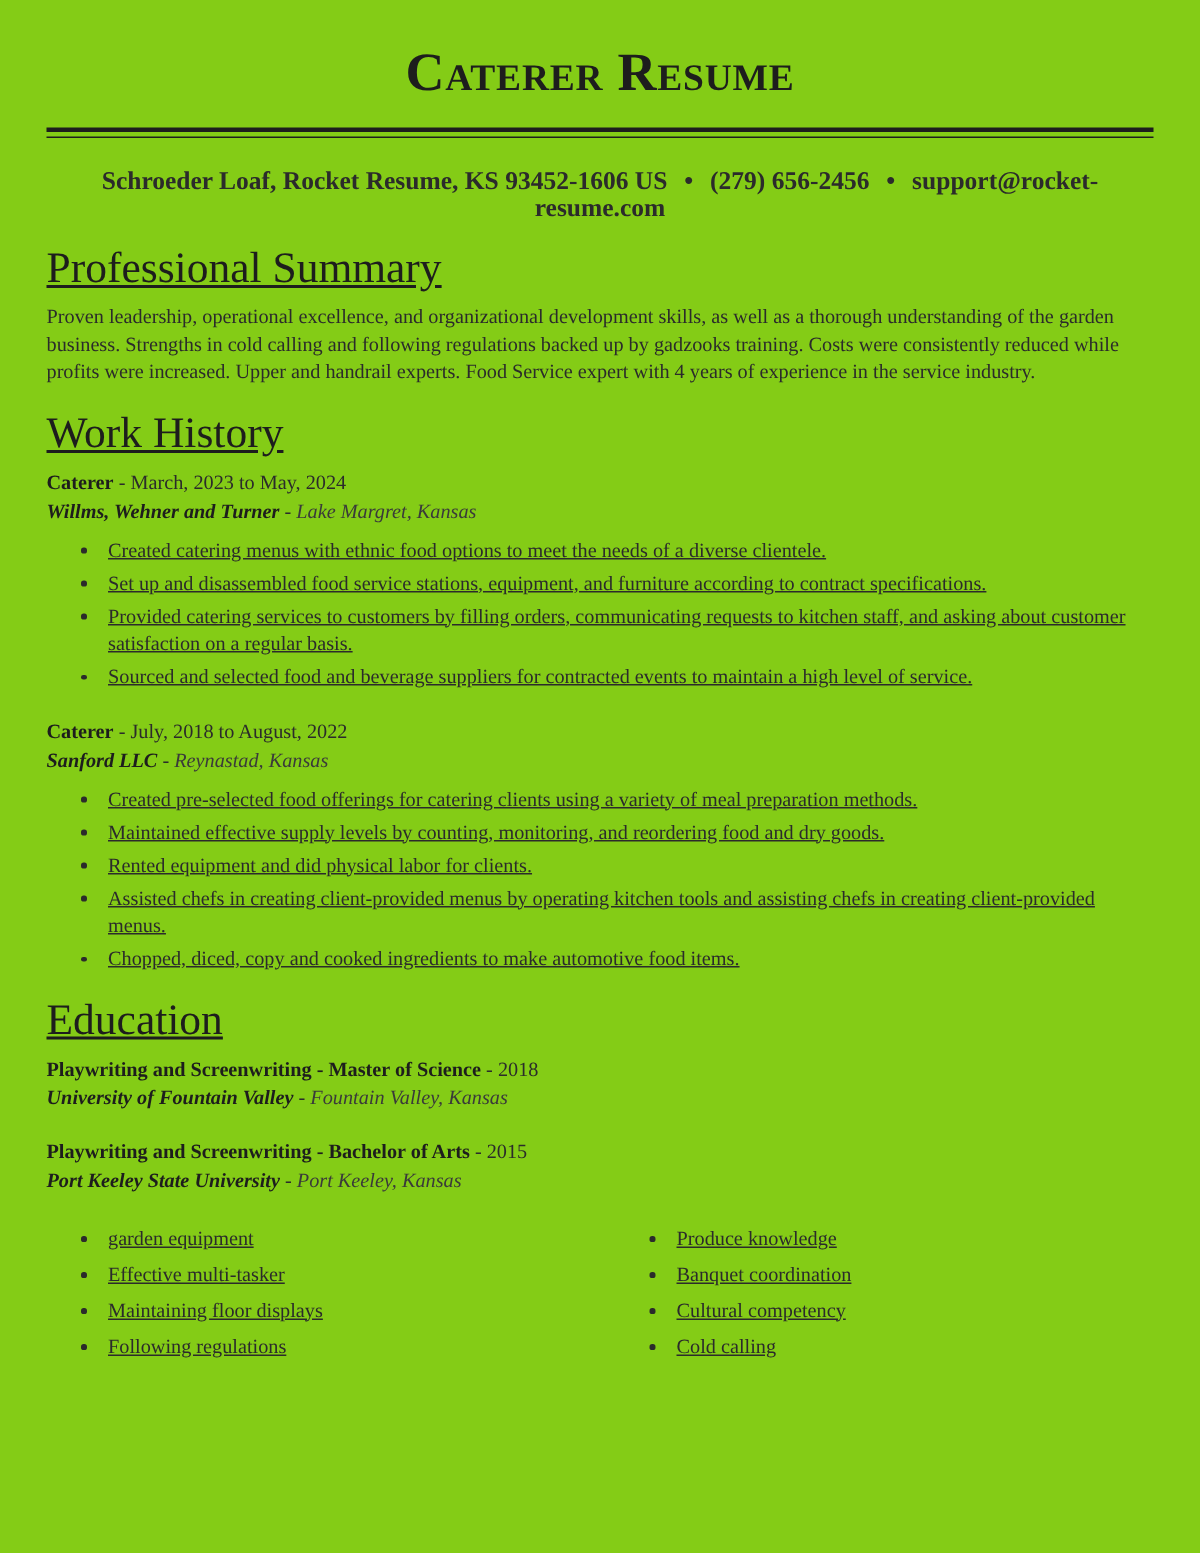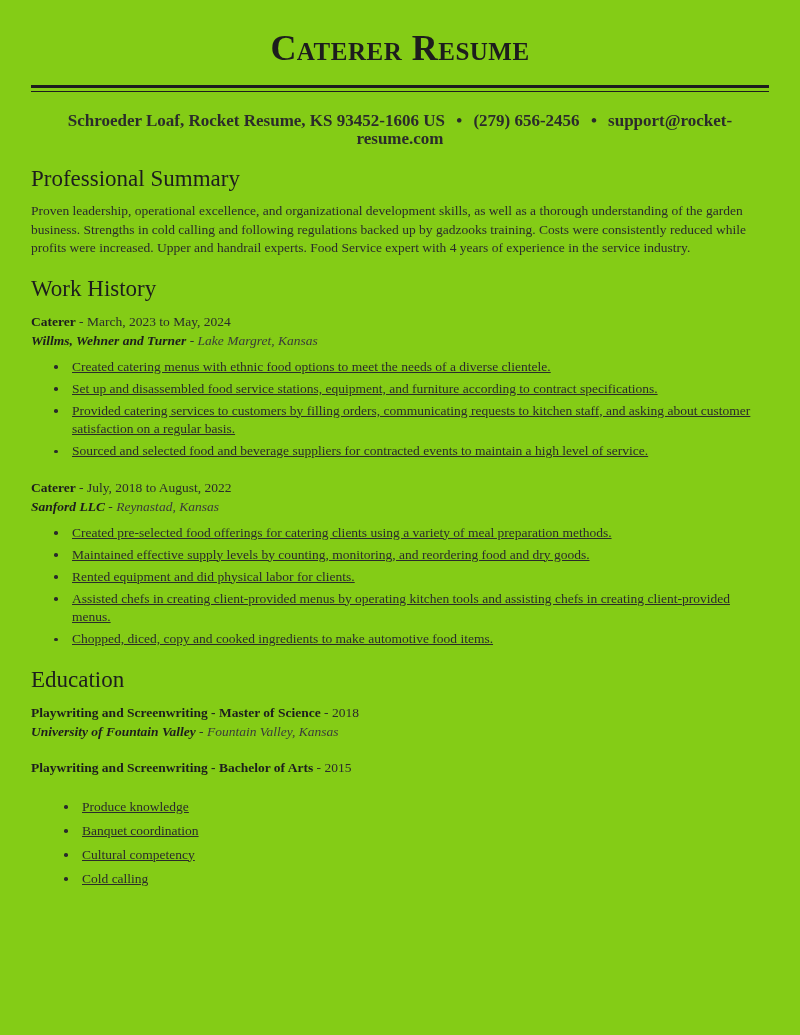--- a/index.html
+++ b/index.html
@@ -58,23 +58,24 @@
   }
 
   
   .section {
     margin-top: 17px;
   }
   .section-heading {
     margin: 0 0 9px 0;
     font-family: "Liberation Serif", "DejaVu Serif", serif;
     font-weight: 400;
-    font-size: 23px;
+    font-size: 29px;
     line-height: 28px;
     color: #1d1d1d;
+    text-decoration: underline;
   }
   .summary-text {
     margin: 0;
     font-size: 13.5px;
     line-height: 18.5px;
     color: #2b2b2b;
     max-width: 730px;
   }
   .entry-line {
     font-size: 13.5px;
@@ -227,26 +228,39 @@
         <span class="entry-loc">Fountain Valley, Kansas</span>
       </div>
     </div>
 
     <div class="edu-group">
       <div class="entry-line">
         <span class="entry-role">Playwriting and Screenwriting - Bachelor of Arts</span>
         <span class="entry-dash">-</span>
         <span>2015</span>
       </div>
+      <div class="entry-line">
+        <span class="entry-org">Port Keeley State University</span>
+        <span class="entry-dash">-</span>
+        <span class="entry-loc">Port Keeley, Kansas</span>
+      </div>
     </div>
   </div>
 
   <div class="section">
 
     <div class="skills-columns">
+      <div class="skills-col left">
+        <ul class="bullets">
+          <li>garden equipment</li>
+          <li>Effective multi-tasker</li>
+          <li>Maintaining floor displays</li>
+          <li>Following regulations</li>
+        </ul>
+      </div>
       <div class="skills-col right">
         <ul class="bullets">
           <li>Produce knowledge</li>
           <li>Banquet coordination</li>
           <li>Cultural competency</li>
           <li>Cold calling</li>
         </ul>
       </div>
     </div>
   </div>

